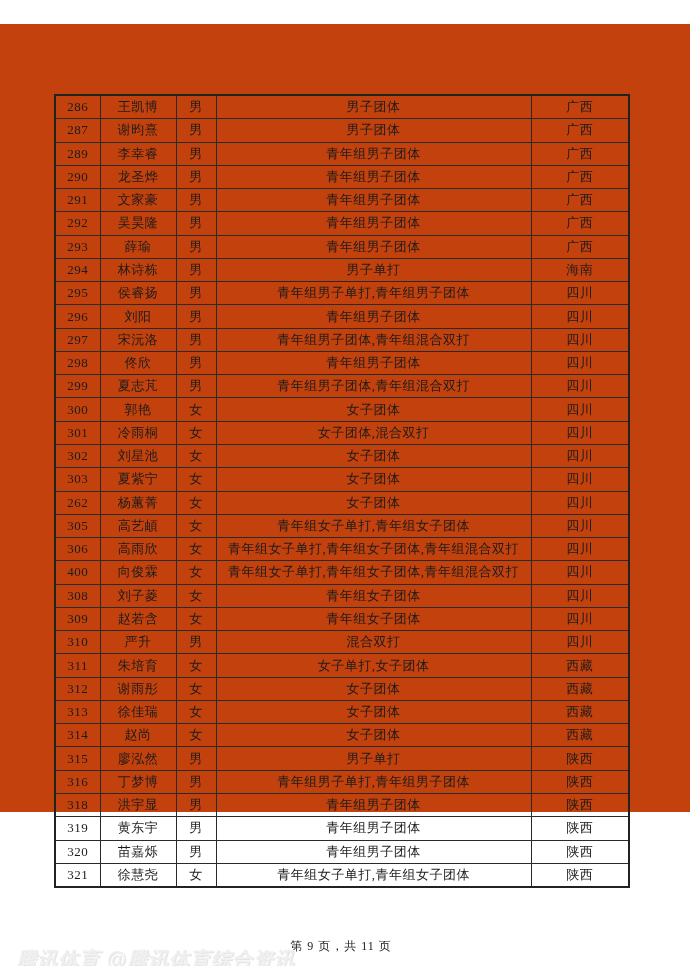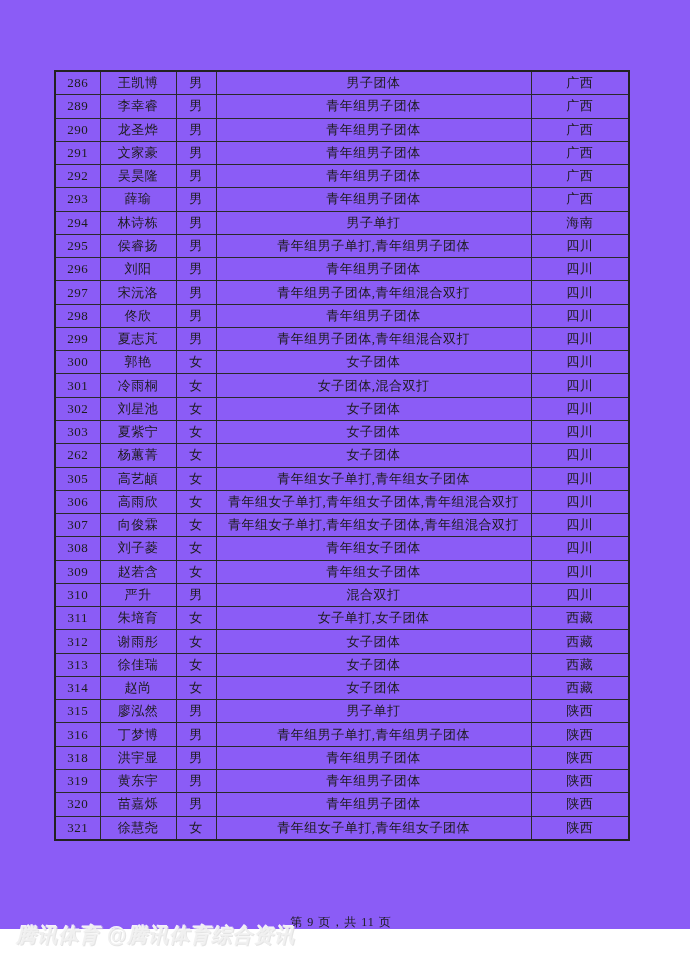--- a/index.html
+++ b/index.html
@@ -8,22 +8,23 @@
     background: #ffffff;
     width: 690px;
     height: 966px;
     overflow: hidden;
     font-family: "Liberation Serif", "DejaVu Serif", serif;
     color: #1c1c1c;
   }
   .page {
     position: relative;
     width: 690px;
-    height: 929px;
-    background: #8b5cf6;
+    height: 788px;
+    background: #c2410c;
+    margin-top: 24px;
   }
   .roster-table {
     position: absolute;
     left: 54px;
     top: 70px;
     width: 574px;
     border-collapse: collapse;
     table-layout: fixed;
     font-size: 13px;
   }
@@ -84,20 +85,27 @@
     </colgroup>
     <tbody>
         <tr>
           <td class="col-no">286</td>
           <td class="col-name">王凯博</td>
           <td class="col-gender">男</td>
           <td class="col-events">男子团体</td>
           <td class="col-province">广西</td>
         </tr>
         <tr>
+          <td class="col-no">287</td>
+          <td class="col-name">谢昀熹</td>
+          <td class="col-gender">男</td>
+          <td class="col-events">男子团体</td>
+          <td class="col-province">广西</td>
+        </tr>
+        <tr>
           <td class="col-no">289</td>
           <td class="col-name">李幸睿</td>
           <td class="col-gender">男</td>
           <td class="col-events">青年组男子团体</td>
           <td class="col-province">广西</td>
         </tr>
         <tr>
           <td class="col-no">290</td>
           <td class="col-name">龙圣烨</td>
           <td class="col-gender">男</td>
@@ -210,21 +218,21 @@
           <td class="col-province">四川</td>
         </tr>
         <tr>
           <td class="col-no">306</td>
           <td class="col-name">高雨欣</td>
           <td class="col-gender">女</td>
           <td class="col-events">青年组女子单打,青年组女子团体,青年组混合双打</td>
           <td class="col-province">四川</td>
         </tr>
         <tr>
-          <td class="col-no">307</td>
+          <td class="col-no">400</td>
           <td class="col-name">向俊霖</td>
           <td class="col-gender">女</td>
           <td class="col-events">青年组女子单打,青年组女子团体,青年组混合双打</td>
           <td class="col-province">四川</td>
         </tr>
         <tr>
           <td class="col-no">308</td>
           <td class="col-name">刘子菱</td>
           <td class="col-gender">女</td>
           <td class="col-events">青年组女子团体</td>

